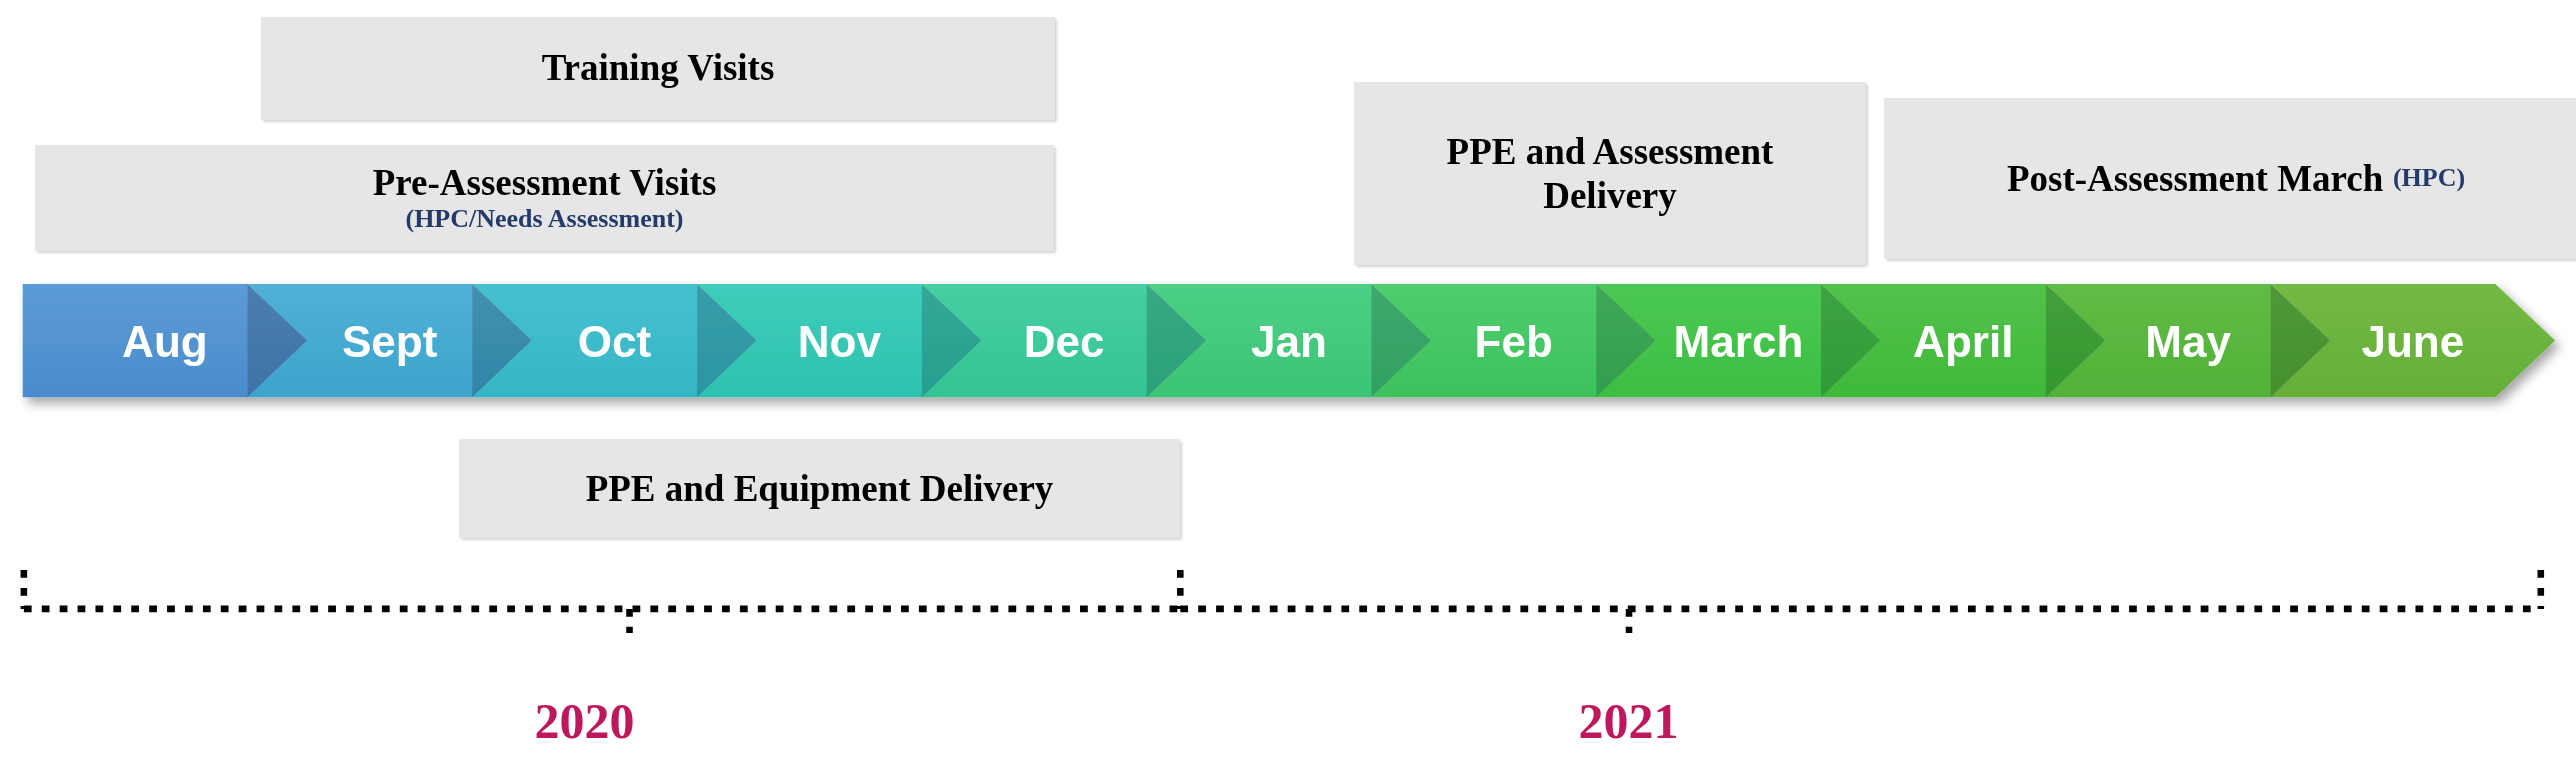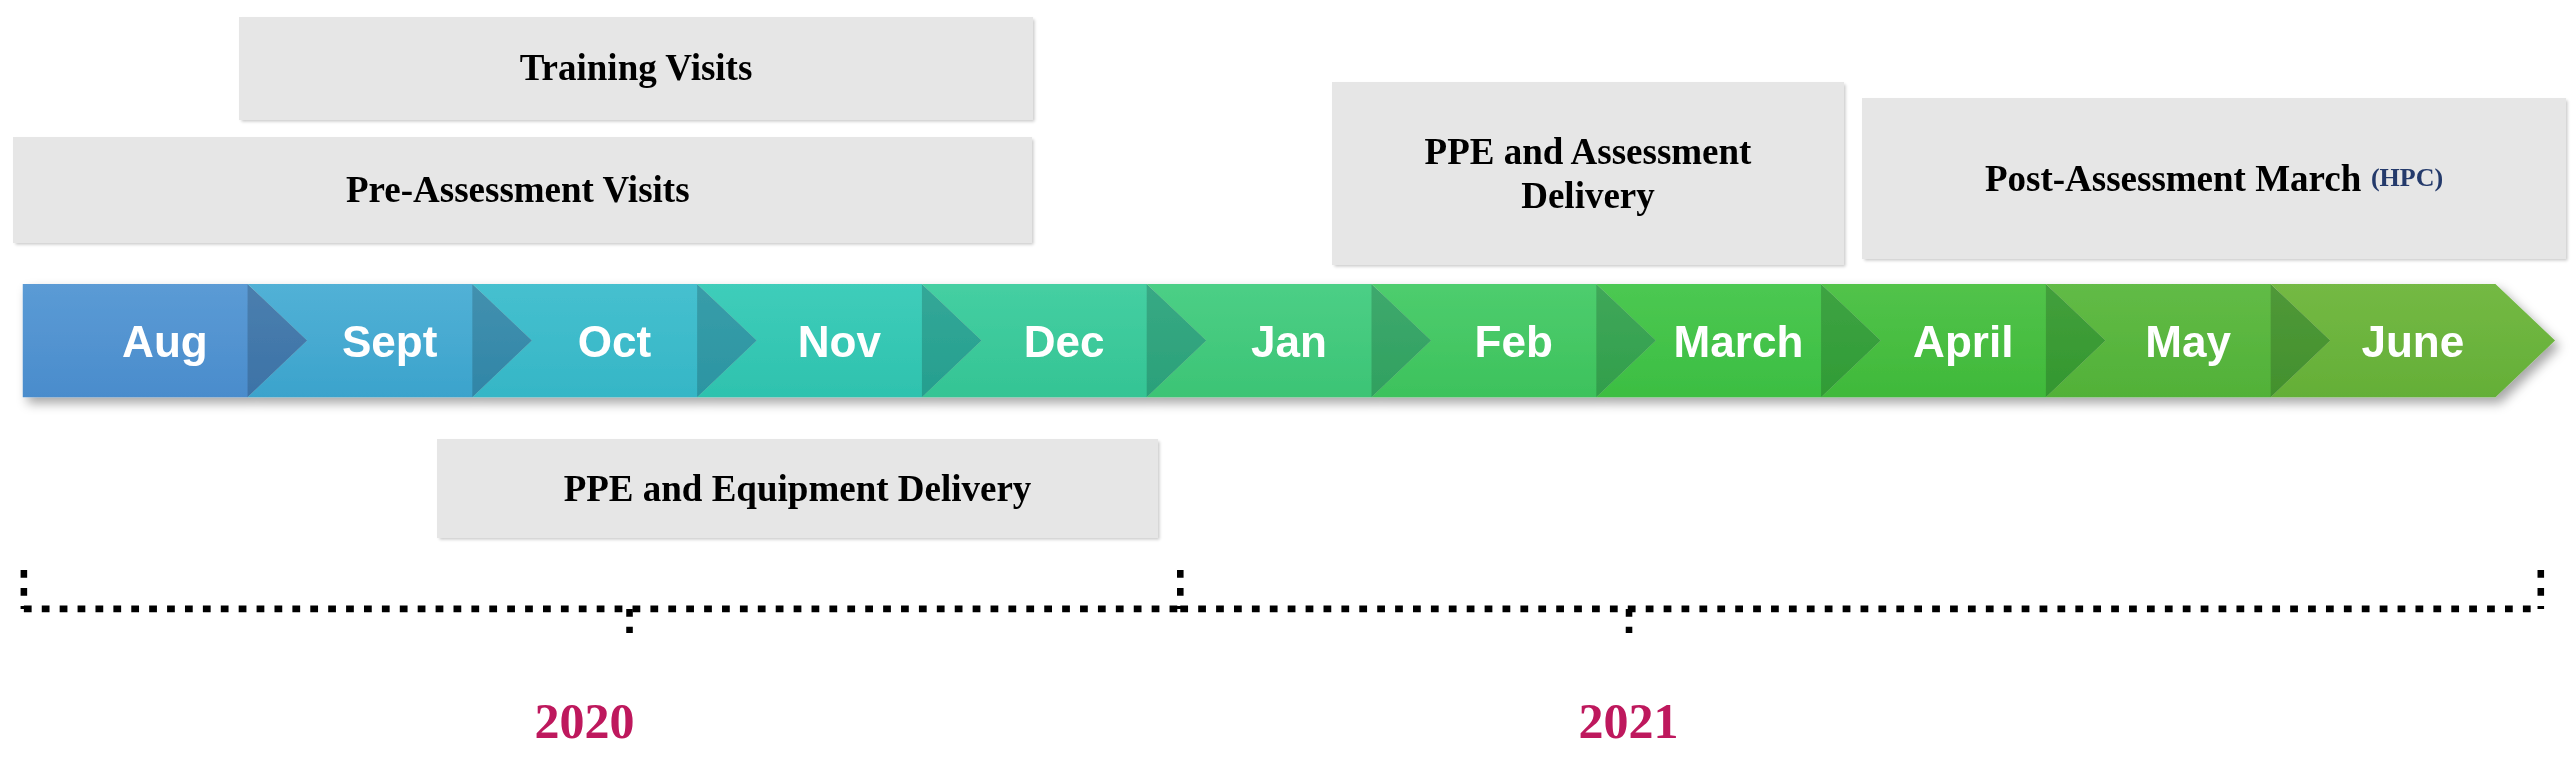--- a/index.html
+++ b/index.html
@@ -27,29 +27,30 @@
     display: flex;
     align-items: center;
     justify-content: center;
     text-align: center;
     color: #000000;
     font-family: "Liberation Serif", serif;
     font-weight: bold;
     line-height: 1.18;
     box-shadow: 1.8px 1.8px 3px rgba(0,0,0,0.22);
     padding: 0 23px;
+    margin-left: 22px;
   }
   .label-box .main { white-space: nowrap; }
   .label-box .sub {
     color: #243a6b;
     font-weight: bold;
   }
 
   #box-training      { left: 239px;  top: 16.7px;  width: 794px; height: 103px; font-size: 37px; }
-  #box-preassess     { left: 13px;   top: 137px; width: 1019px; height: 106px; font-size: 37px; }
+  #box-preassess     { left: 13px;   top: 145px; width: 1019px; height: 106px; font-size: 37px; flex-direction: column; }
   #box-preassess .sub{ font-size: 26px; }
   #box-ppe-top       { left: 1332px; top: 82px; width: 512px;  height: 183px; font-size: 37px; }
   #box-postassess    { left: 1862px; top: 98px; width: 704px; height: 161px; font-size: 37px; }
   #box-postassess .sub { font-size: 26px; }
   #box-ppe-bottom    { left: 437px;  top: 439px; width: 721px; height: 99px; font-size: 37px; }
 
   
   .timeline {
     position: absolute;
     left: 0;
@@ -95,20 +96,21 @@
 
 <div class="canvas">
 
   <div class="label-box" id="box-training">
     <span class="main">Training Visits</span>
   </div>
 
   <div class="label-box" id="box-preassess">
     <span class="main">Pre-Assessment Visits</span>
     <span style="width:9.5px"></span>
+    <span class="sub">(HPC/Needs Assessment)</span>
   </div>
 
   <div class="label-box" id="box-ppe-top">
     <span style="display:block">
       <span style="display:block">PPE and Assessment</span>
       <span style="display:block">Delivery</span>
     </span>
   </div>
 
   <div class="label-box" id="box-postassess">

